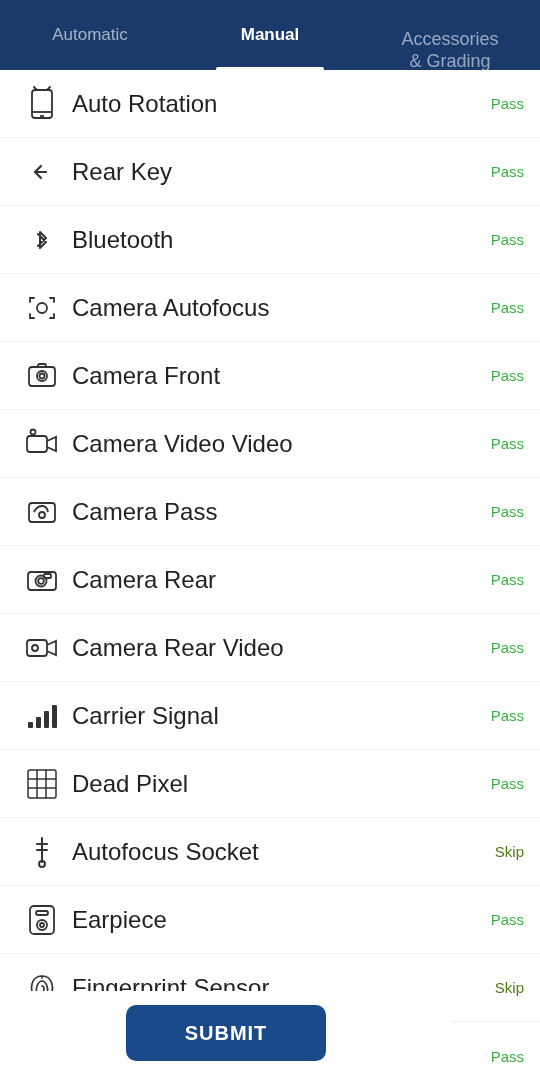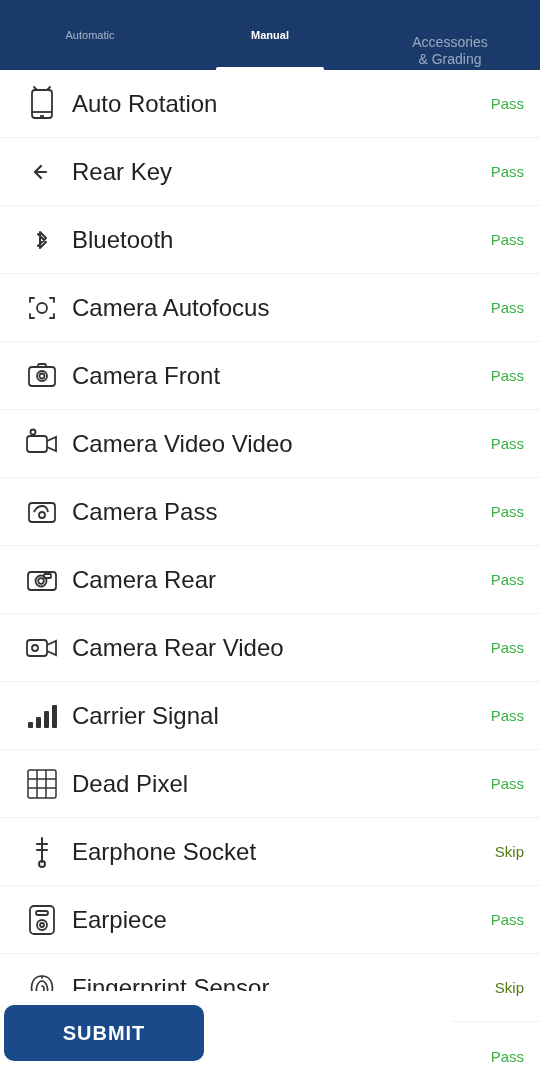--- a/index.html
+++ b/index.html
@@ -18,40 +18,40 @@
       height: 70px;
       align-items: center;
     }
     .tab {
       flex: 1;
       display: flex;
       align-items: center;
       justify-content: center;
       height: 100%;
       cursor: pointer;
-      font-size: 11px;
+      font-size: 17px;
       color: rgba(255,255,255,0.6);
       position: relative;
     }
     .tab.active {
       color: #fff;
       font-weight: 600;
     }
     .tab.active::after {
       content: '';
       position: absolute;
       bottom: 0;
       left: 20%;
       width: 60%;
       height: 3px;
       background: #fff;
       border-radius: 2px 2px 0 0;
     }
     .tab.accessories {
-      font-size: 14px;
+      font-size: 18px;
       line-height: 1.2;
       text-align: center;
       color: rgba(255,255,255,0.55);
       margin-top: 32px;
     }
 
     
     .test-list {
       list-style: none;
     }
@@ -87,23 +87,23 @@
     .status-pass { color: #3cb043; }
     .status-skip { color: #4d7c0f; }
 
     
     .submit-wrap {
       position: fixed;
       bottom: 0;
       left: 0;
       width: 452px;
       background: #fff;
-      padding: 14px 4px 18px;
-      display: flex;
-      justify-content: flex-start;
+      padding: 14px 20px 18px;
+      display: flex;
+      justify-content: center;
     }
     .submit-btn {
       background: #1a4a8a;
       color: #fff;
       font-size: 20px;
       font-weight: 700;
       letter-spacing: 1px;
       border: none;
       border-radius: 10px;
       width: 200px;
@@ -258,21 +258,21 @@
     </li>
     <li class="test-item">
       <div class="icon-wrap">
         <svg width="36" height="36" viewBox="0 0 36 36" fill="none" stroke="#333" stroke-width="2" stroke-linecap="round">
       <line x1="18" y1="4" x2="18" y2="28"></line>
       <circle cx="18" cy="30" r="3"></circle>
       <line x1="13" y1="10" x2="23" y2="10"></line>
       <line x1="13" y1="16" x2="23" y2="16"></line>
     </svg>
       </div>
-      <span class="item-label">Earphone Socket</span>
+      <span class="item-label">Autofocus Socket</span>
       <span class="item-status status-skip">Skip</span>
     </li>
     <li class="test-item">
       <div class="icon-wrap">
         <svg width="36" height="36" viewBox="0 0 36 36" fill="none" stroke="#333" stroke-width="1.8">
       <rect x="6" y="4" width="24" height="28" rx="4"></rect>
       <rect x="12" y="9" width="12" height="4" rx="2"></rect>
       <circle cx="18" cy="23" r="5"></circle>
       <circle cx="18" cy="23" r="2"></circle>
     </svg>

